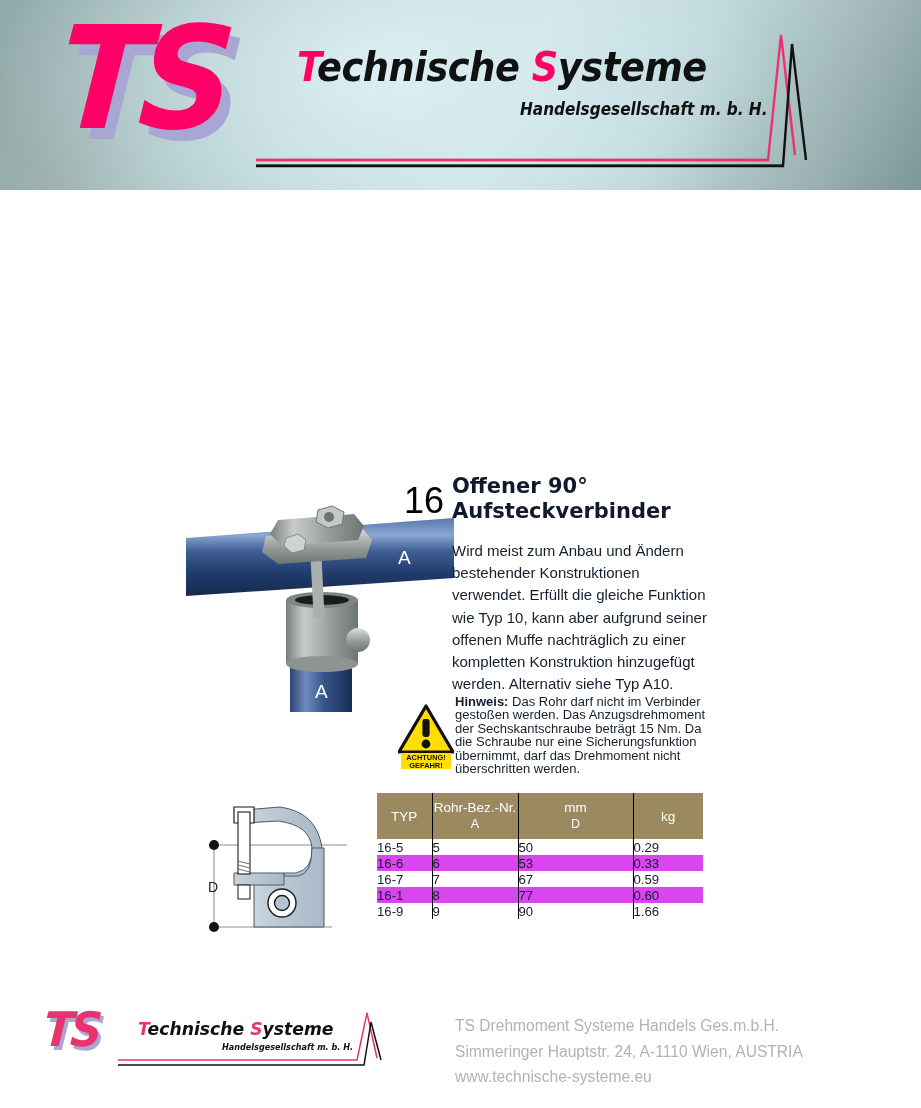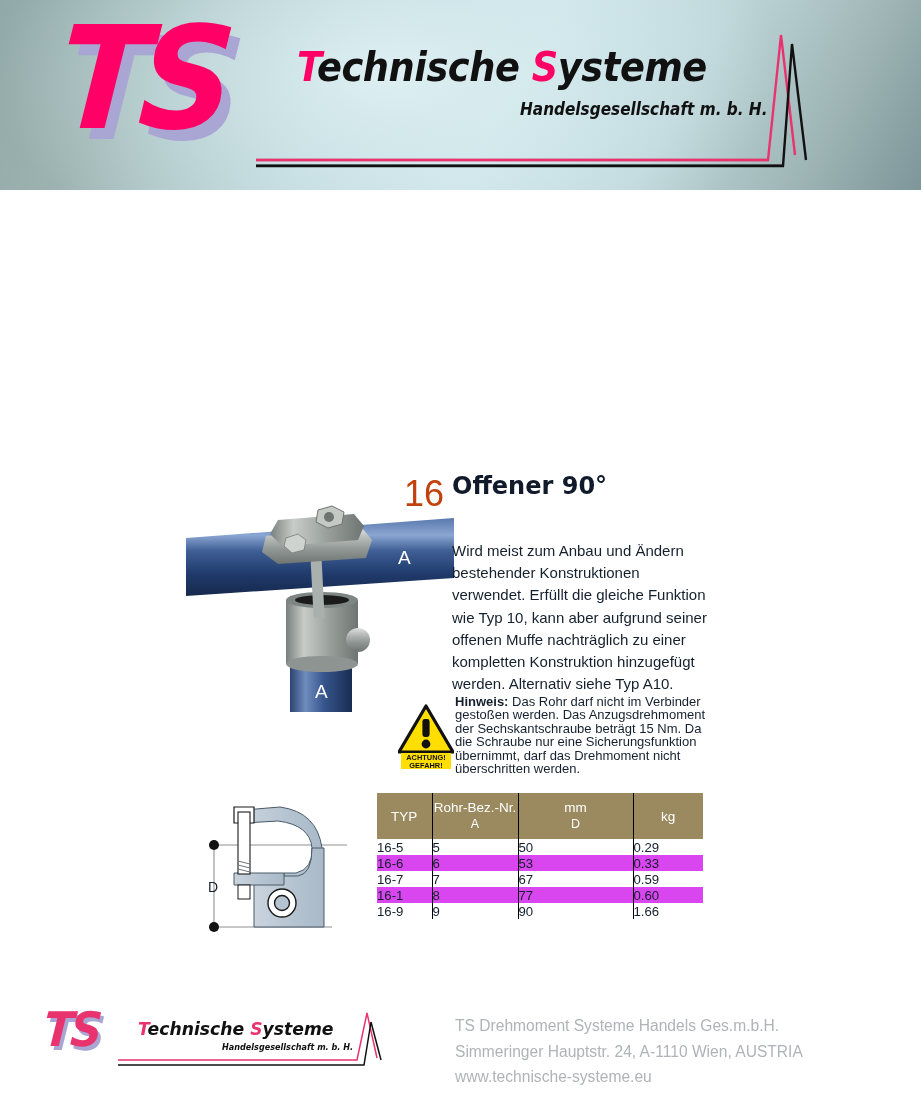--- a/index.html
+++ b/index.html
@@ -59,29 +59,29 @@
   }
   .hdr-lines{position:absolute;left:0;top:0;width:921px;height:190px;}
 
   
   .sheet{position:absolute;left:0;top:190px;width:921px;height:918px;background:#fff;}
 
   
   .photo{position:absolute;left:186px;top:306px;width:268px;height:216px;}
 
   .num16{
-    position:absolute;left:404px;top:286px;
+    position:absolute;left:404px;top:293px;
     font-family:"Liberation Sans", sans-serif;
     font-size:36px;line-height:36px;font-weight:400;
-    color:#c2410c;
+    color:#000000;
   }
   .prod-title{
     position:absolute;left:452px;top:284px;width:265px;
     font-family:"DejaVu Sans", sans-serif;
-    font-weight:bold;font-size:24px;line-height:25px;
+    font-weight:bold;font-size:21px;line-height:25px;
     color:#111a2b;
   }
   .prod-desc{
     position:absolute;left:452px;top:350px;width:262px;
     font-family:"Liberation Sans", sans-serif;
     font-size:15px;line-height:22.2px;
     color:#15202e;
   }
 
   
@@ -237,20 +237,21 @@
     <polygon points="100,42 112,38 120,44 118,54 106,57 98,50" fill="#cfd3d0" stroke="#767d7a" stroke-width="0.8"></polygon>
 
     <text x="212" y="68" font-family="Liberation Sans, sans-serif" font-size="19" fill="#ffffff">A</text>
     <text x="129" y="202" font-family="Liberation Sans, sans-serif" font-size="19" fill="#ffffff">A</text>
   </svg>
 
   <div class="num16">16</div>
 
   <div class="prod-title">
     <span>Offener 90°</span><br>
+    <span>Aufsteckverbinder</span>
   </div>
 
   <div class="prod-desc">Wird meist zum Anbau und Ändern bestehender Konstruktionen verwendet. Erfüllt die gleiche Funktion wie Typ 10, kann aber aufgrund seiner offenen Muffe nachträglich zu einer kompletten Konstruktion hinzugefügt werden. Alternativ siehe Typ A10.</div>
 
   <div class="note-wrap">
     <svg class="warn-icon" viewBox="0 0 56 66">
       <polygon points="28,2 55,48 1,48" fill="#ffde00" stroke="#111111" stroke-width="3.2" stroke-linejoin="round"></polygon>
       <rect x="24.4" y="15" width="7.2" height="18" rx="2.4" fill="#111111"></rect>
       <circle cx="28" cy="40" r="4.4" fill="#111111"></circle>
       <rect x="3" y="49" width="50" height="16" fill="#ffde00"></rect>

